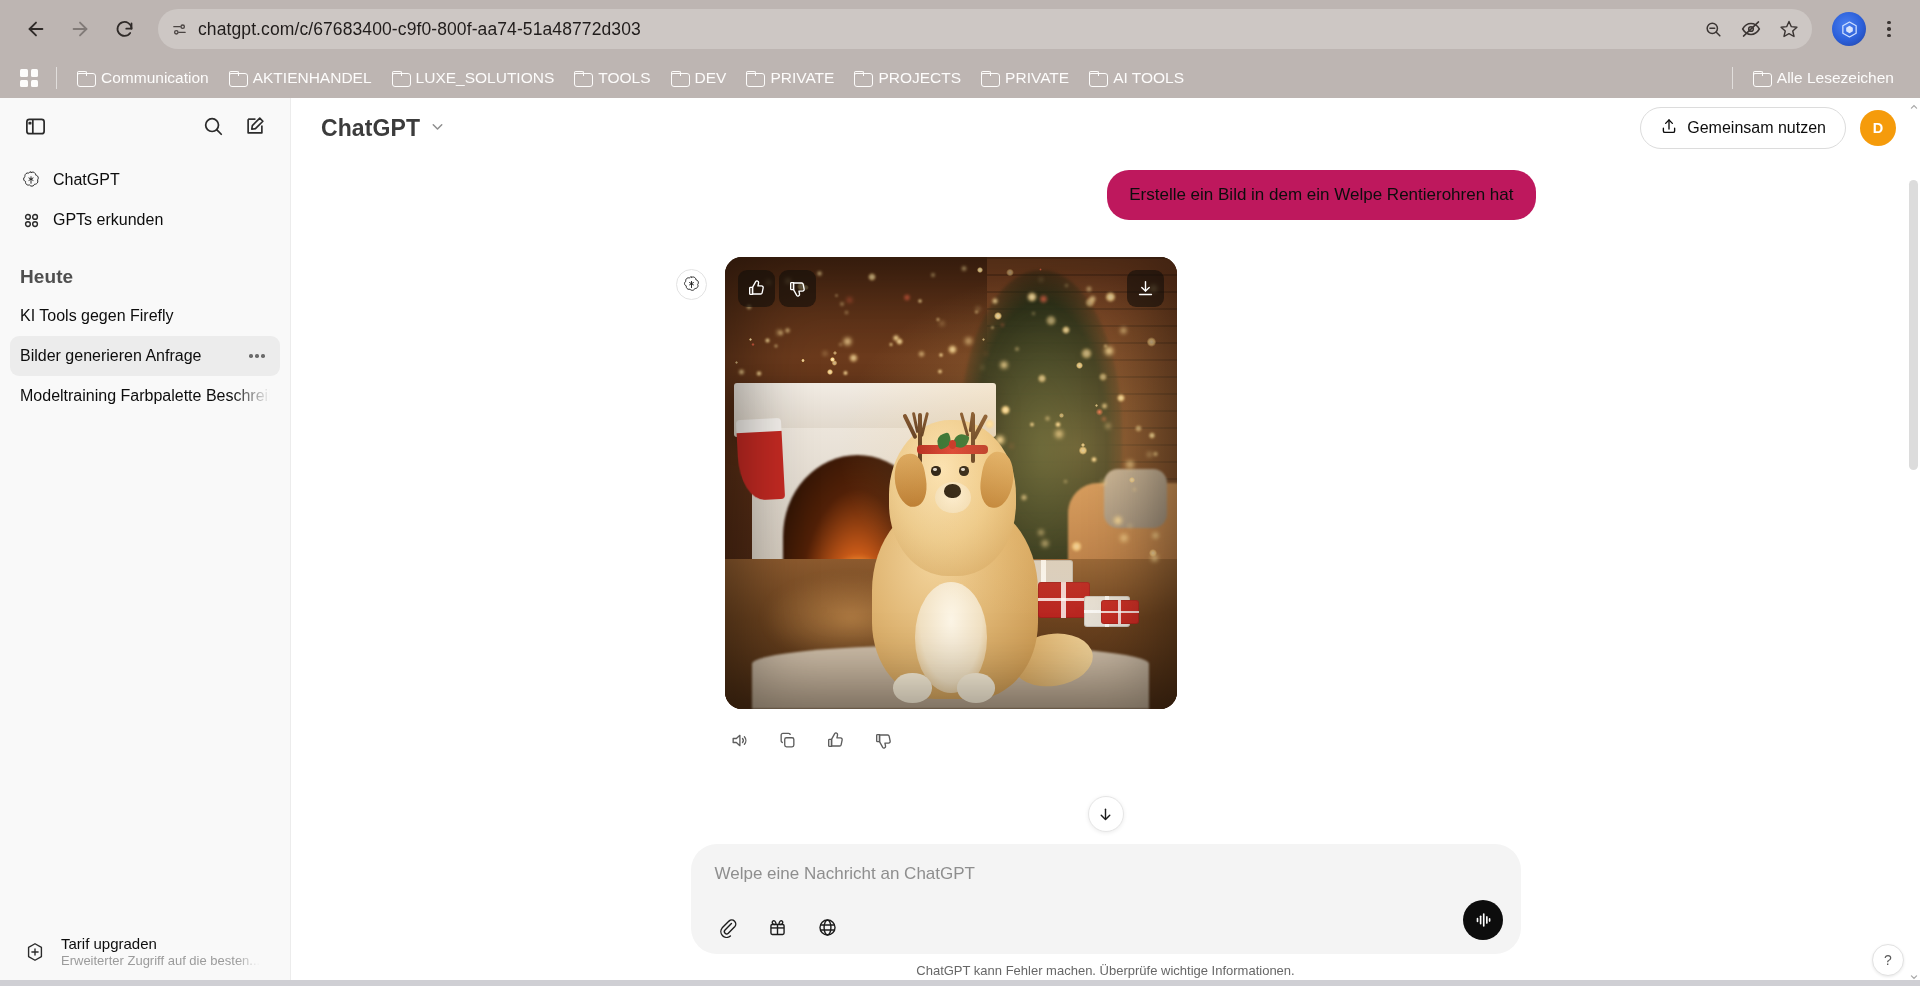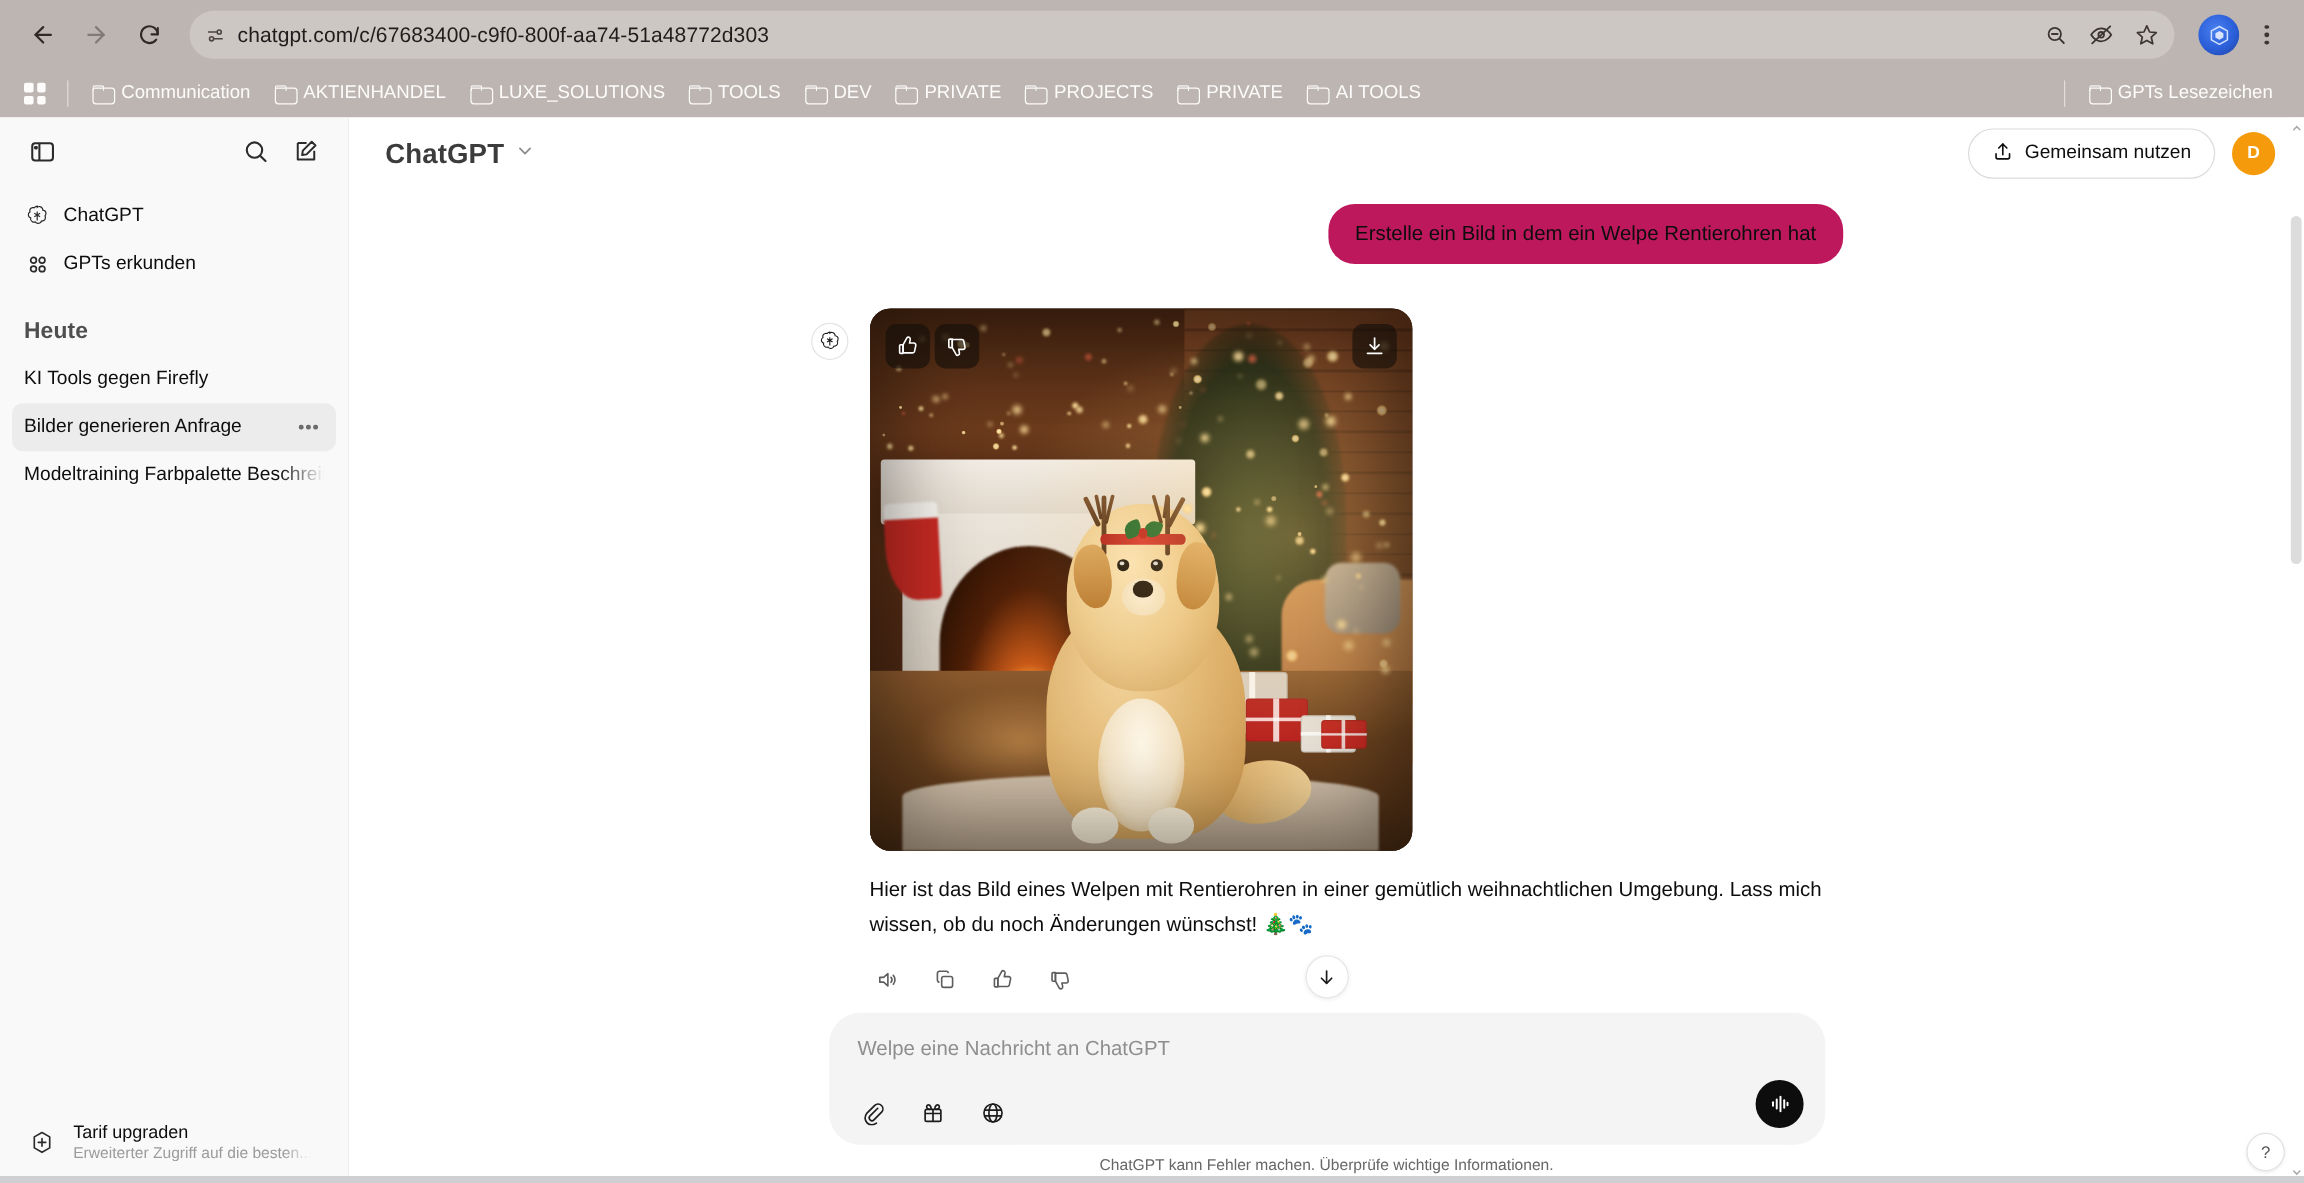--- a/index.html
+++ b/index.html
@@ -650,21 +650,21 @@
     </div>
     <div class="bm-item">
       <span class="folder-ic"></span>
       <span>AI TOOLS</span>
     </div>
 
     <div class="bm-spacer"></div>
     <div class="bm-sep"></div>
     <div class="bm-item">
       <span class="folder-ic"></span>
-      <span>GPTs Lesezeichen</span>
+      <span>Alle Lesezeichen</span>
     </div>
   </div>
 </div>
 
 <div class="page">
 
   <aside class="sidebar">
 
     <div class="sb-top">
       <div class="sb-icon-btn" title="Seitenleiste schließen">
@@ -1011,21 +1011,20 @@
                 <div class="img-ctl-btn" title="Herunterladen">
                   <svg width="19" height="19" viewBox="0 0 24 24" fill="none" stroke="#fff" stroke-width="1.8" stroke-linecap="round" stroke-linejoin="round">
                     <path d="M12 3.5v11.5"></path>
                       <polyline points="7.3,10.6 12,15.2 16.7,10.6"></polyline>
                     <path d="M4.5 19.5h15"></path>
                   </svg>
                 </div>
               </div>
             </div>
 
-            <div class="assistant-text">Hier ist das Bild eines Welpen mit Rentierohren in einer gemütlich weihnachtlichen Umgebung. Lass mich wissen, ob du noch Änderungen wünschst! 🎄🐾</div>
 
             <div class="msg-actions">
               <div class="act-btn" title="Vorlesen">
                 <svg width="19" height="19" viewBox="0 0 24 24" fill="none" stroke="#5d5d5d" stroke-width="1.7" stroke-linecap="round" stroke-linejoin="round">
                   <polygon points="4,9.5 8,9.5 12.5,5.5 12.5,18.5 8,14.5 4,14.5"></polygon>
                   <path d="M15.8 9.4a4 4 0 0 1 0 5.2"></path>
                     <path d="M18.2 7.3a7 7 0 0 1 0 9.4"></path>
                 </svg>
               </div>
               <div class="act-btn" title="Kopieren">

